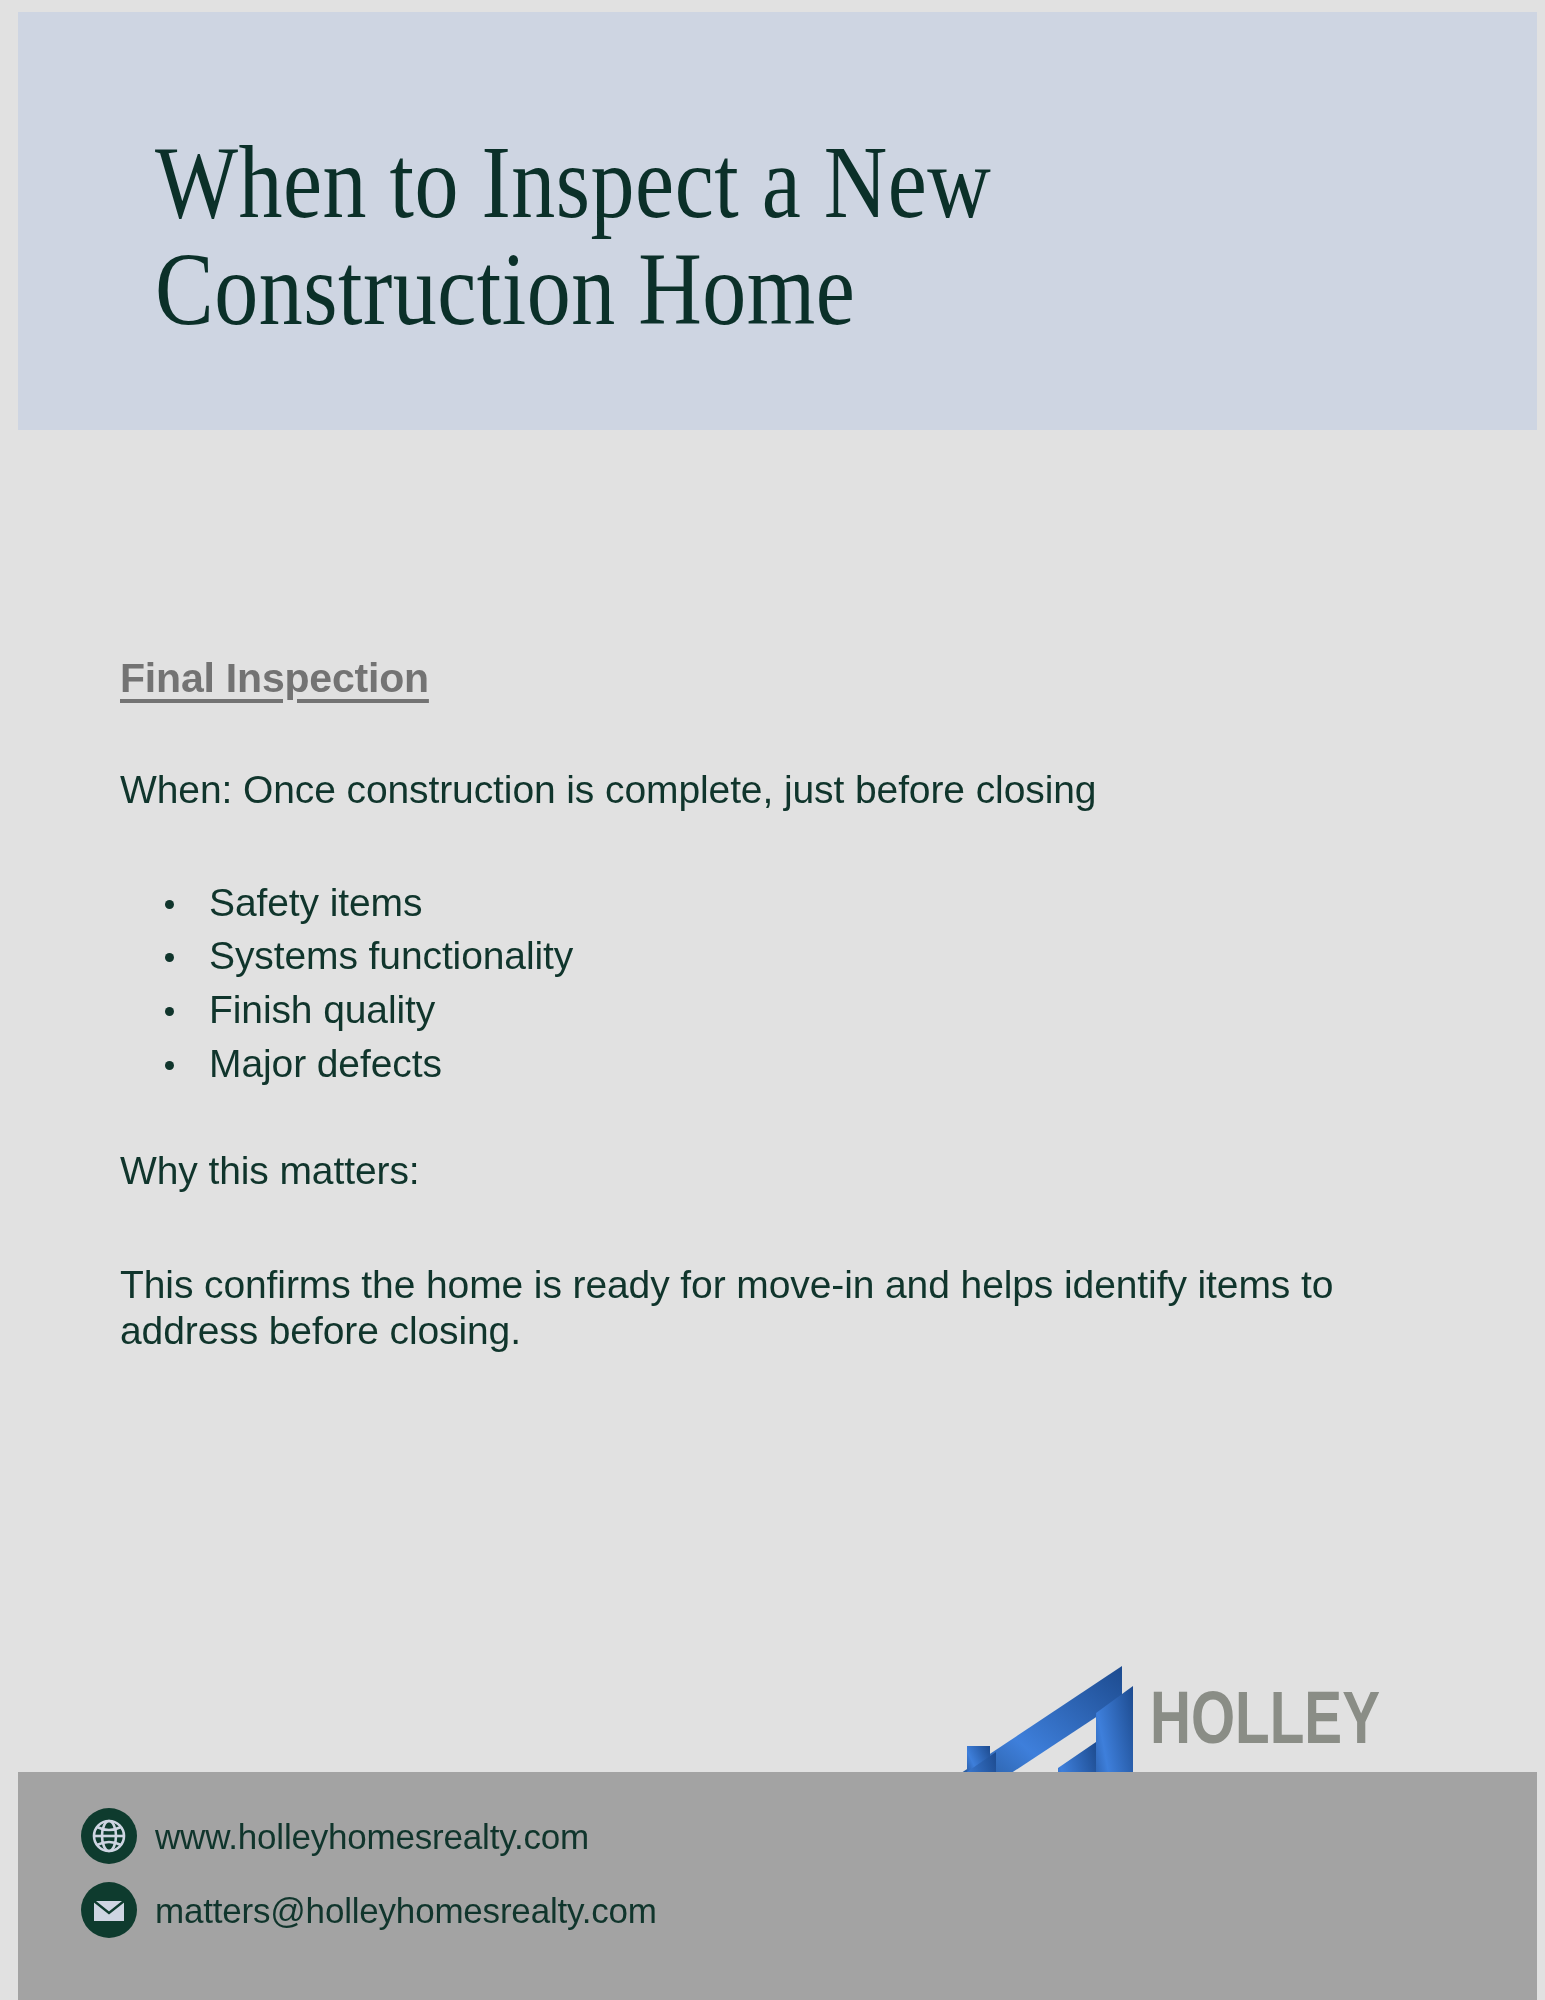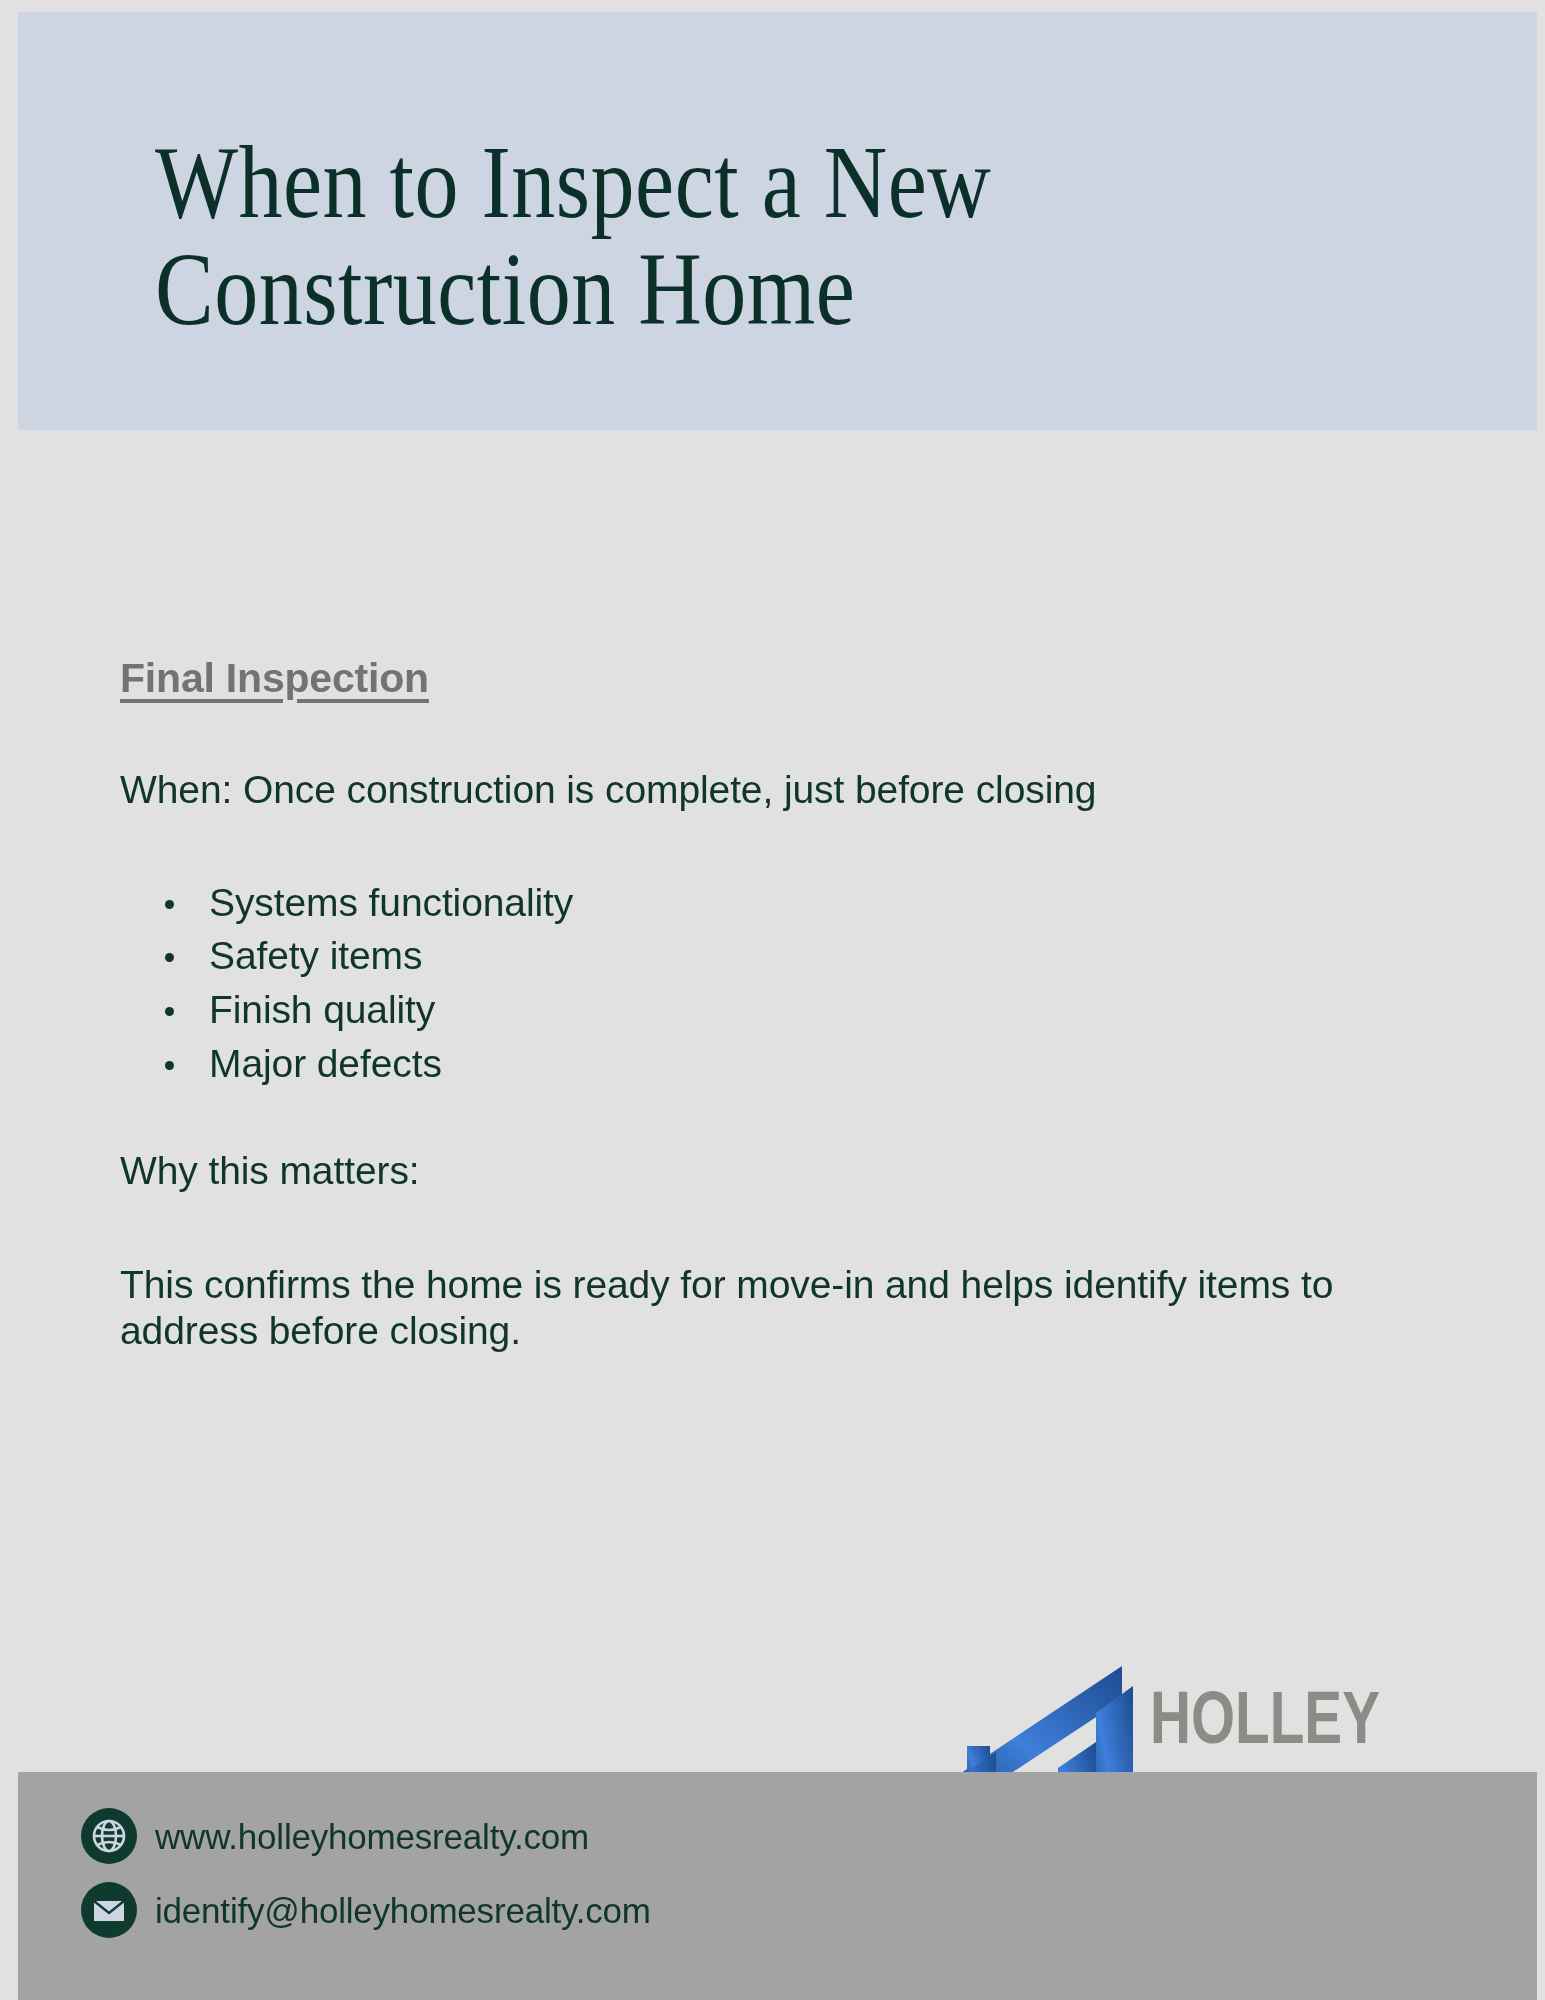--- a/index.html
+++ b/index.html
@@ -155,22 +155,22 @@
   </div>
 
   <div class="content">
 
     <div class="section-heading">Final Inspection</div>
 
     <p class="para">When: Once construction is complete, just before closing</p>
 
 
     <ul class="bullets">
+      <li>Safety items</li>
       <li>Systems functionality</li>
-      <li>Safety items</li>
       <li>Finish quality</li>
       <li>Major defects</li>
     </ul>
 
     <p class="para">Why this matters:</p>
 
     <p class="para last">This confirms the home is ready for move-in and helps identify items to address before closing.</p>
   </div>
 
   <div class="logo">
@@ -225,19 +225,19 @@
         </svg>
         <span class="contact-text">www.holleyhomesrealty.com</span>
       </div>
 
       <div class="contact-row">
         <svg class="contact-icon" viewBox="0 0 56 56">
           <circle cx="28" cy="28" r="28" fill="#0e3b2e"></circle>
           <rect x="13" y="19" width="30" height="20" fill="#ced5e2"></rect>
           <path d="M13 19 L28 31 L43 19" fill="none" stroke="#0e3b2e" stroke-width="2.4"></path>
         </svg>
-        <span class="contact-text">identify@holleyhomesrealty.com</span>
+        <span class="contact-text">matters@holleyhomesrealty.com</span>
       </div>
 
     </div>
   </div>
 
 </div>
 
 </body></html>

